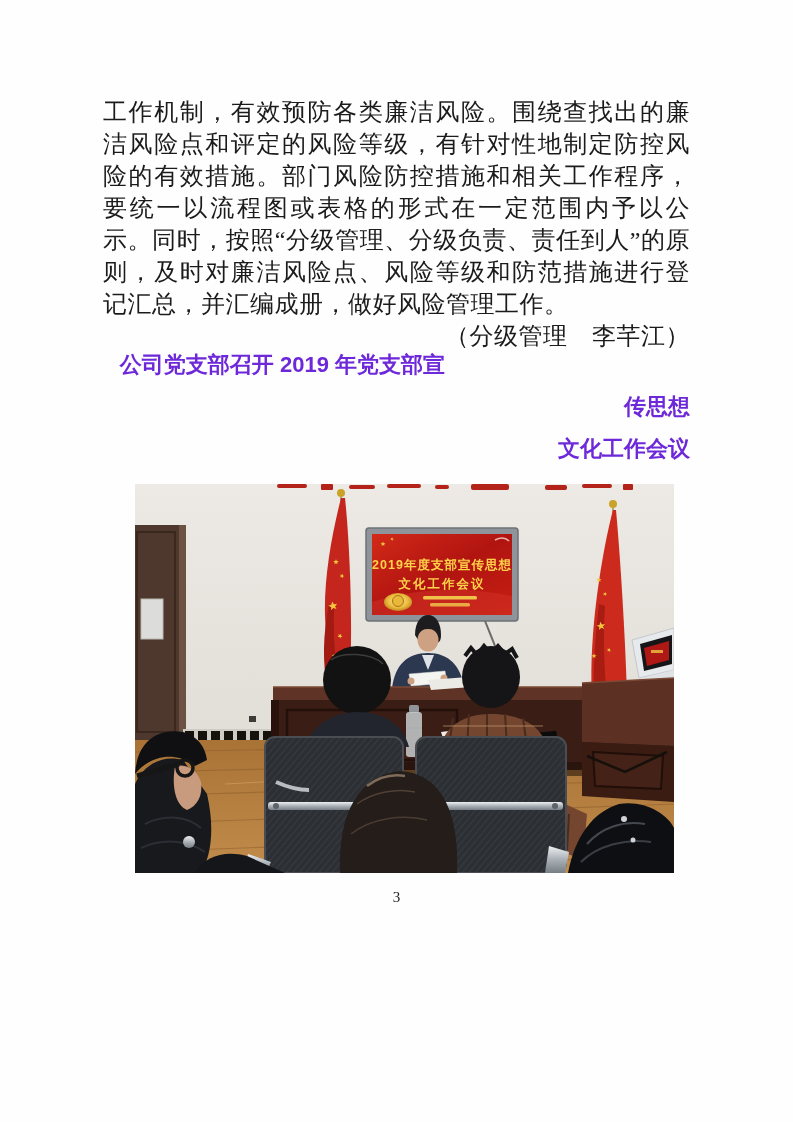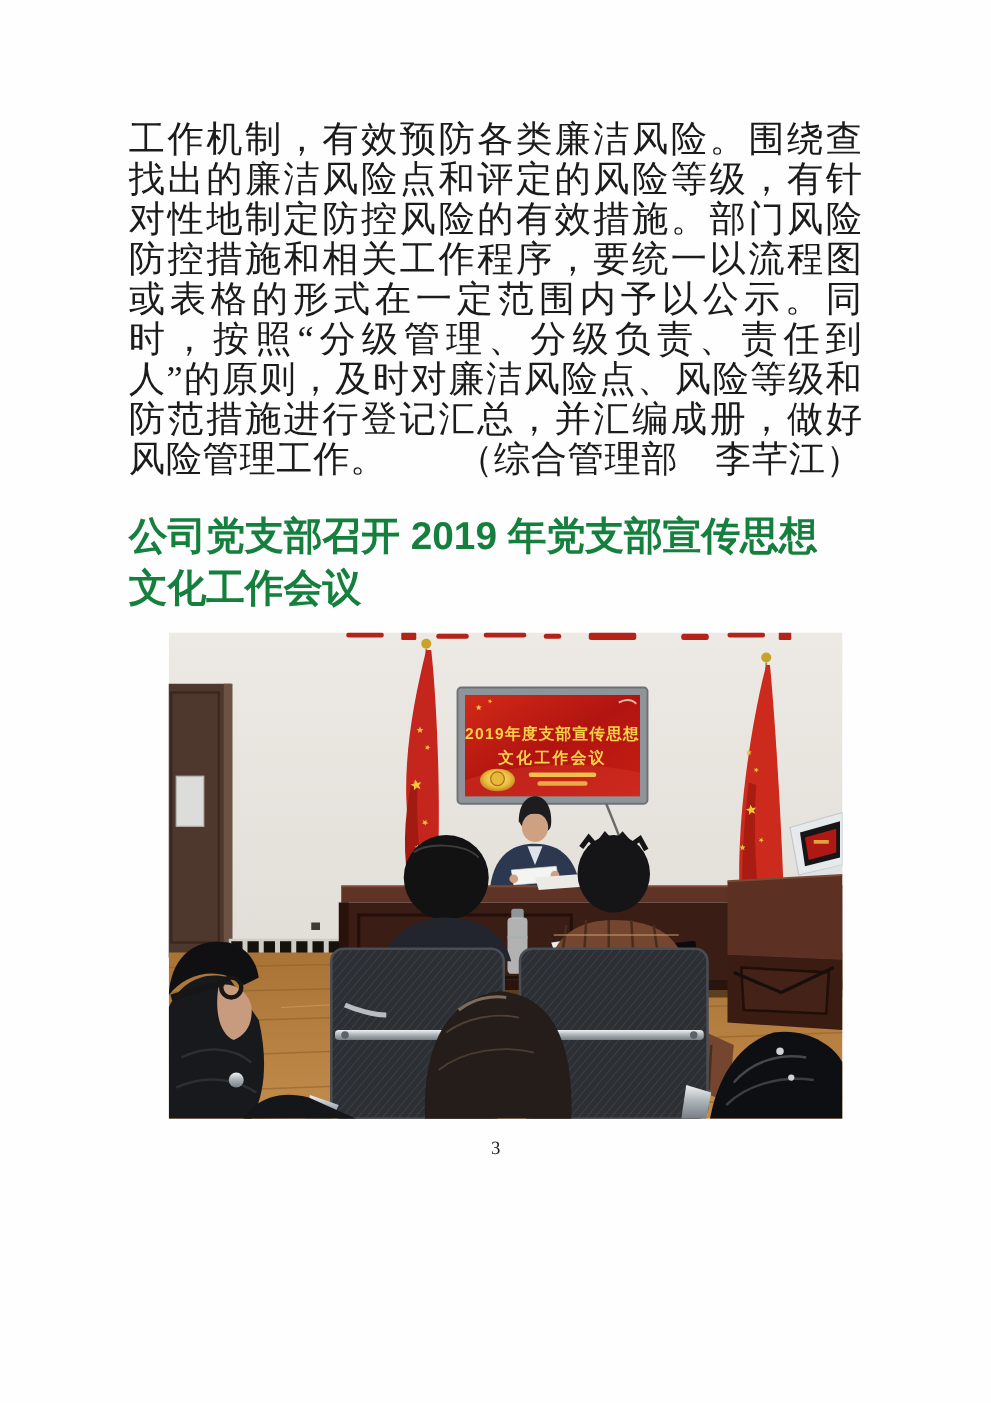--- a/index.html
+++ b/index.html
@@ -8,37 +8,37 @@
     width:793px;height:1122px;
     background:#fefefe;
     box-sizing:border-box;
     padding:96px 103px 0 103px;
     overflow:hidden;
     font-family:"Liberation Serif","DejaVu Serif",serif;
     color:#1b1b1b;
   }
   .body-para{
     margin:0;
-    font-size:29px;
+    font-size:24px;
     line-height:32px;
     text-align:justify;
     text-justify:inter-ideograph;
     letter-spacing:0.5px;
   }
   .body-para .byline{float:right;}
   .indent{text-indent:48px;}
   .para2{margin-top:36px;}
   .article-title{
     margin:24px 0 0 0;
     font-family:"Liberation Sans","DejaVu Sans",sans-serif;
     font-weight:bold;
-    font-size:31px;
+    font-size:22px;
     line-height:42px;
-    text-align:left;
-    color:#15803d;
+    text-align:right;
+    color:#6d28d9;
   }
   .article-title .title-line{display:block;}
   .photo{
     margin:14px auto 0 auto;
     width:524px;height:389px;
     display:block;
   }
   .photo svg{display:block;}
   .page-number{
     margin-top:16px;
@@ -47,21 +47,21 @@
     color:#222;
   }
 </style>
 </head>
 <body>
 
 <div class="page">
 
   <p class="body-para">
     <span>工作机制，有效预防各类廉洁风险。围绕查找出的廉洁风险点和评定的风险等级，有针对性地制定防控风险的有效措施。部门风险防控措施和相关工作程序，要统一以流程图或表格的形式在一定范围内予以公示。同时，按照“分级管理、分级负责、责任到人”的原则，及时对廉洁风险点、风险等级和防范措施进行登记汇总，并汇编成册，做好风险管理工作。</span>
-    <span class="byline">（综合管理部　李芊江）</span>
+    <span class="byline">（分级管理　李芊江）</span>
   </p>
 
   <h1 class="article-title">
     <span class="title-line">公司党支部召开 2019 年党支部宣传思想</span>
     <span class="title-line">文化工作会议</span>
   </h1>
 
   <figure class="photo">
     <svg viewBox="0 0 539 389" width="539" height="389">
       <defs>

